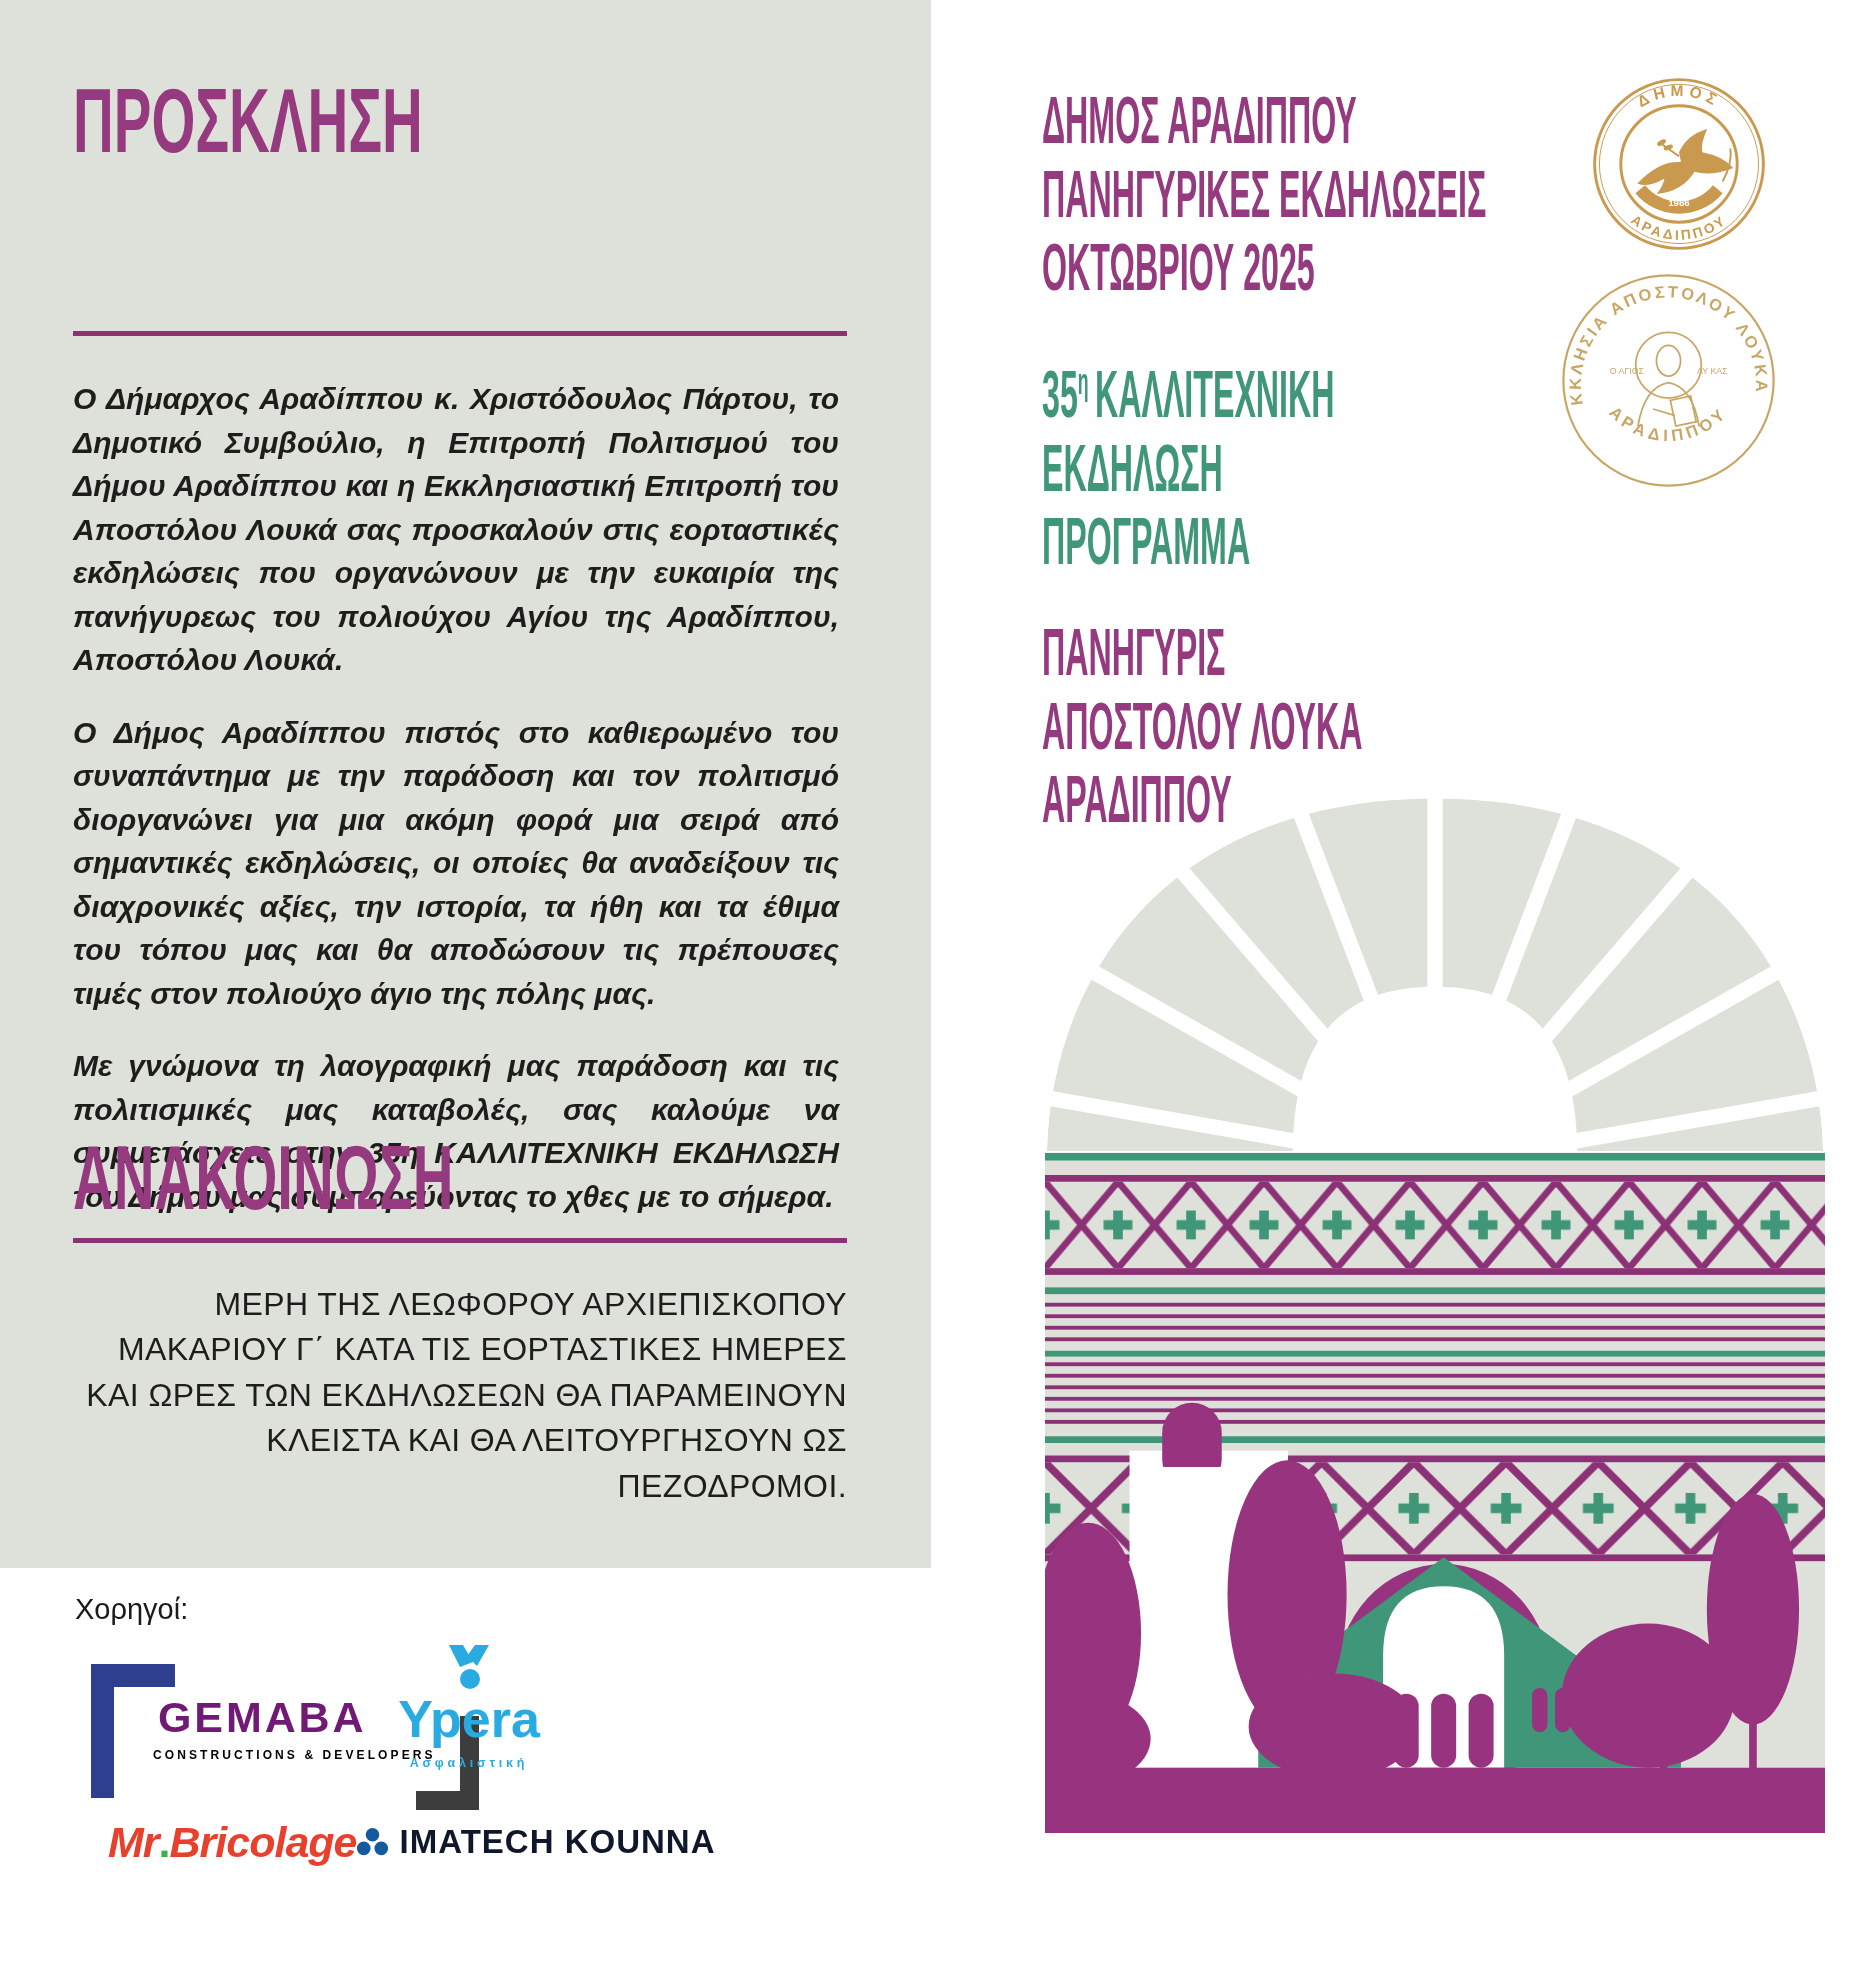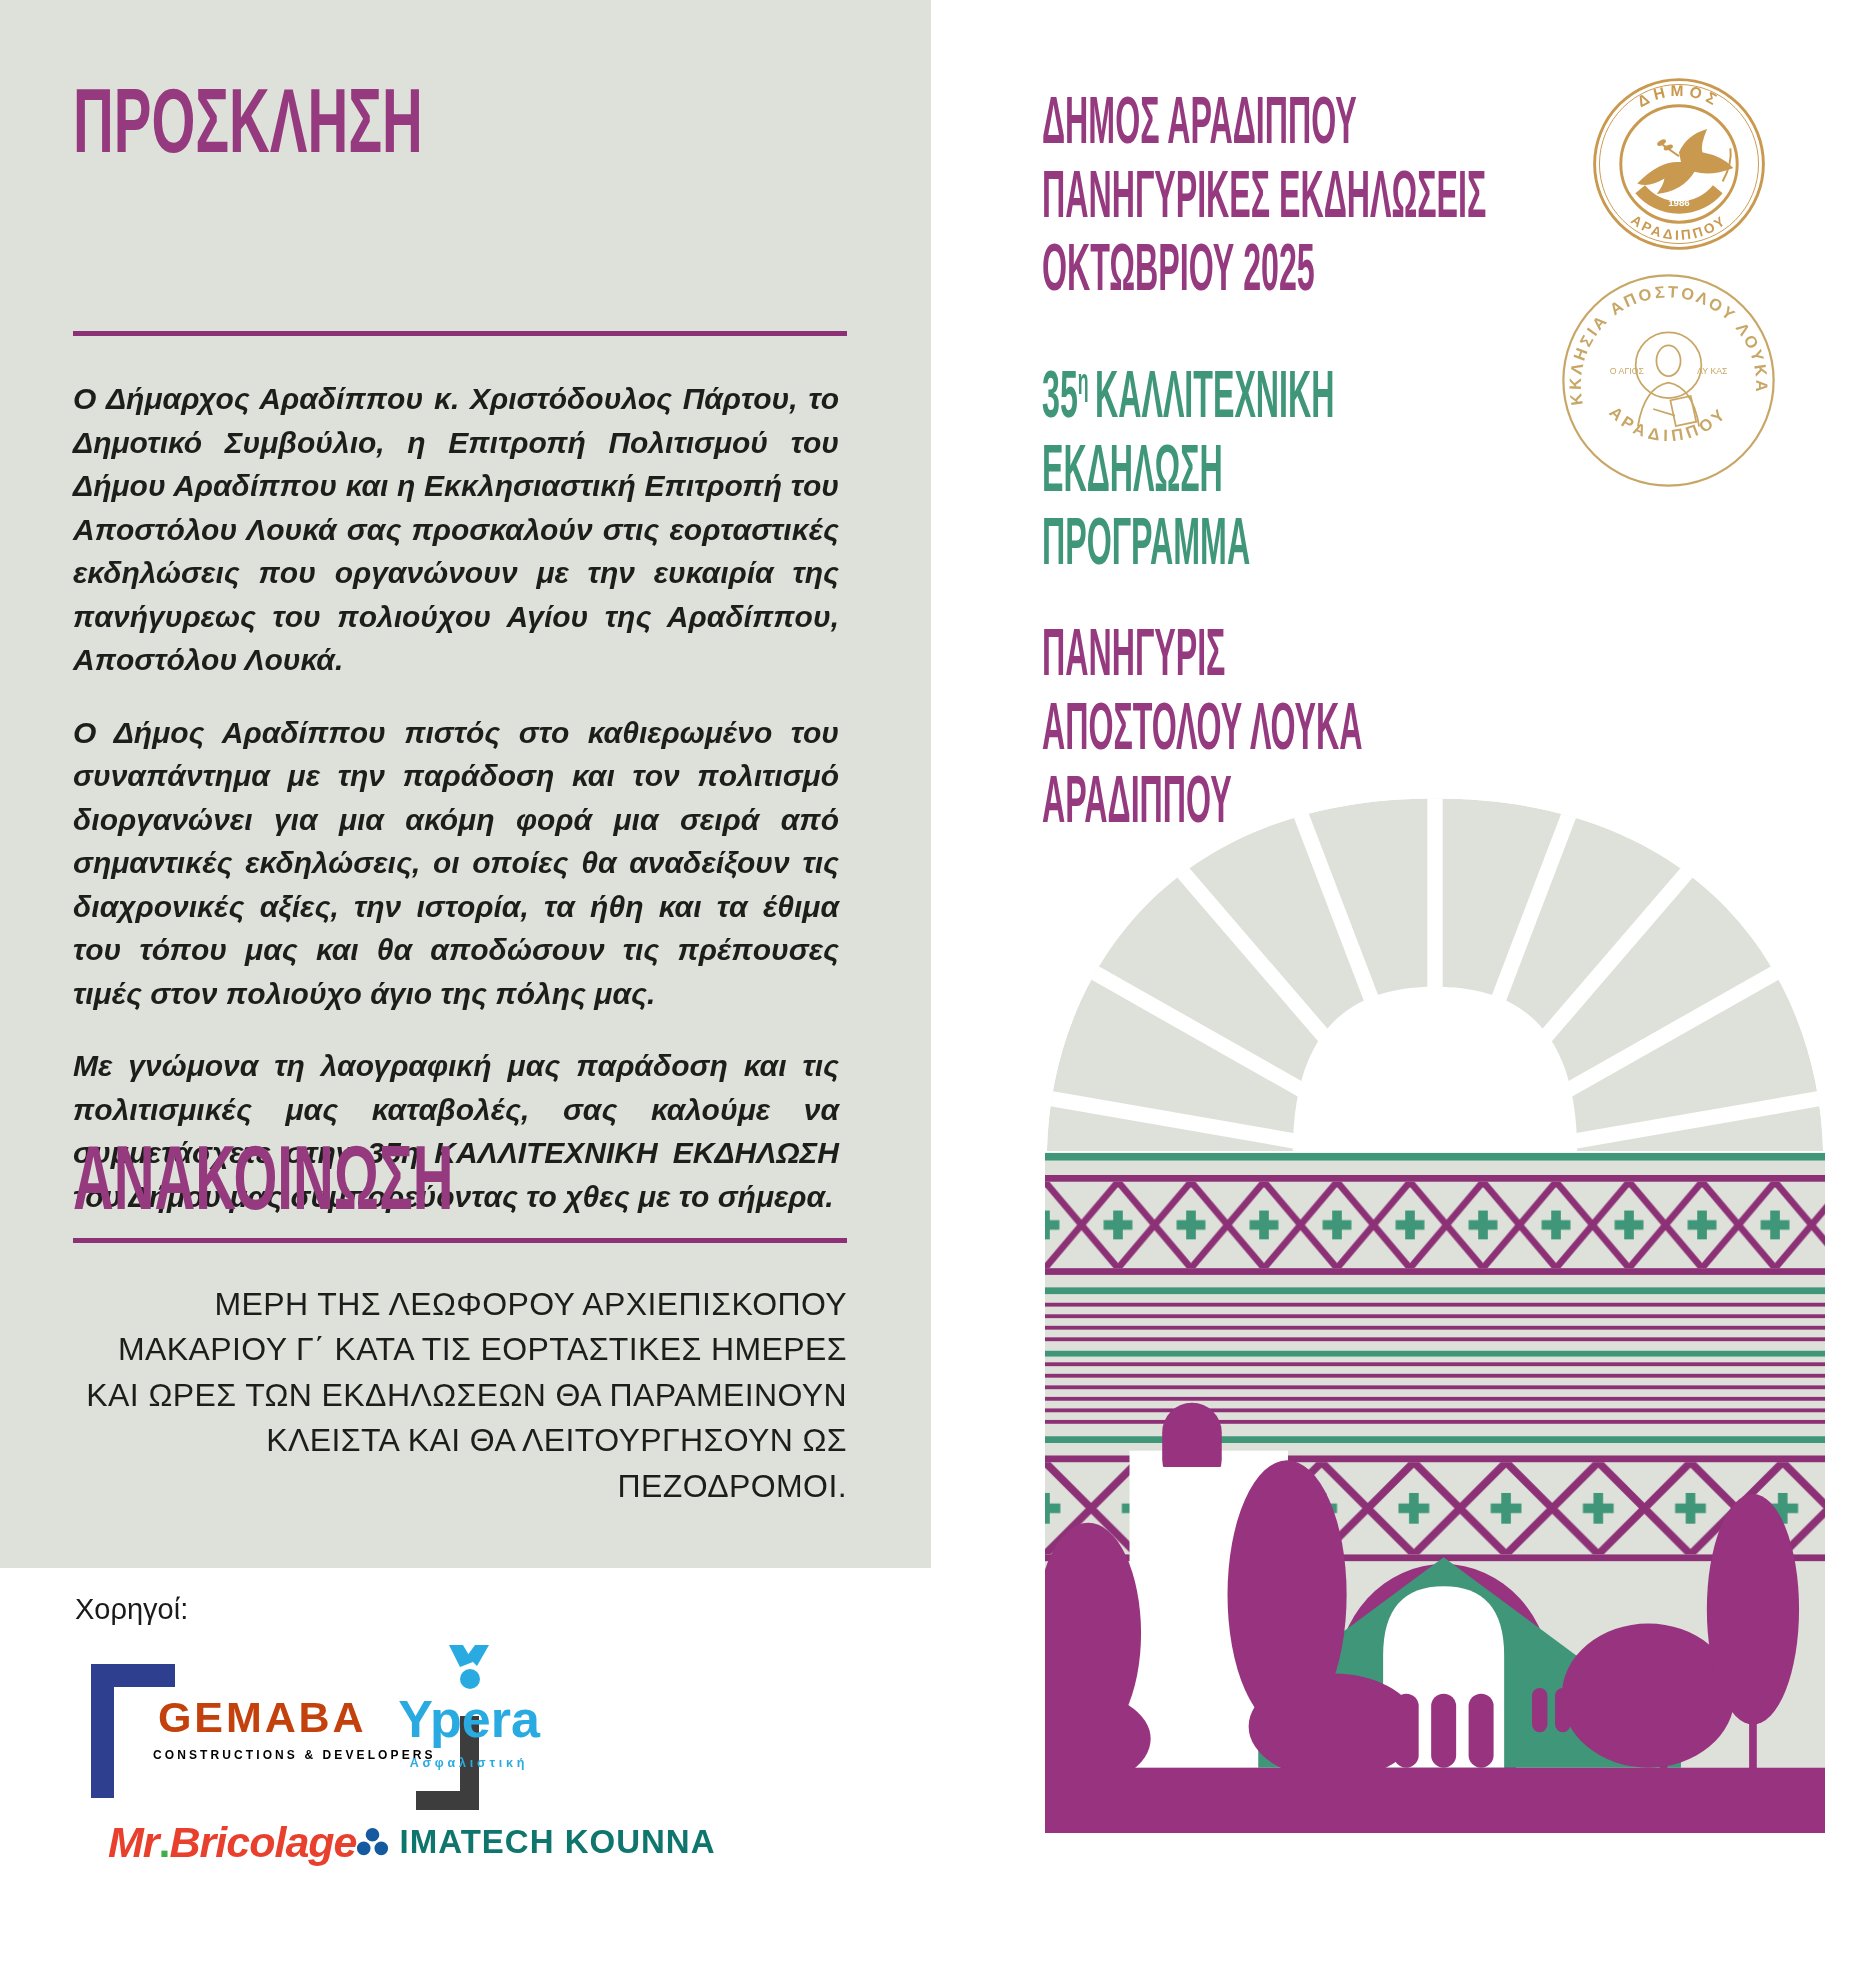--- a/index.html
+++ b/index.html
@@ -12,36 +12,36 @@
   .body-text{position:absolute;left:73px;width:774px;color:#1d1d1b;font-weight:bold;
              font-style:italic;font-size:30px;line-height:1.45;text-align:justify;}
   .body-text p{margin:0 8px 29px 0;}
   .announce{position:absolute;left:73px;width:774px;color:#1d1d1b;font-weight:400;
             font-size:32px;line-height:1.42;letter-spacing:0.4px;text-align:right;}
   .sponsor-label{position:absolute;left:75px;top:1593px;font-size:29px;color:#1a1a1a;}
   
   .gemaba{position:absolute;left:91px;top:1660px;width:442px;height:144px;}
   .g-br-tl{position:absolute;left:0;top:3.8px;width:61px;height:111px;
            border-top:23px solid #2e3f8f;border-left:23px solid #2e3f8f;}
-  .g-name{position:absolute;left:67px;top:33px;font-size:43px;font-weight:bold;color:#c2410c;letter-spacing:2.9px;}
+  .g-name{position:absolute;left:67px;top:33px;font-size:43px;font-weight:bold;color:#701a75;letter-spacing:2.9px;}
   .g-sub{position:absolute;left:62px;top:88px;font-size:12px;letter-spacing:3.1px;color:#000000;font-weight:bold;}
   .g-br-br{position:absolute;left:325px;top:56px;width:44px;height:75px;
            border-bottom:19px solid #3d3d3d;border-right:19px solid #3d3d3d;}
   
   .ypera{position:absolute;left:392px;top:1645px;width:154px;text-align:center;color:#29abe2;}
   .y-icon{display:block;margin:0 auto;}
   .y-name{font-size:52px;font-weight:bold;line-height:1.1;}
   .y-sub{font-size:12.5px;letter-spacing:3.8px;margin-top:7.7px;font-weight:bold;}
   
   .bricolage{position:absolute;left:108px;top:1818px;font-size:43px;font-weight:bold;
              font-style:italic;color:#e8402d;letter-spacing:-1px;}
   .bricolage .dot{color:#3faf49;font-style:normal;}
   
   .imatech{position:absolute;left:354px;top:1823px;display:flex;align-items:center;gap:8.6px;}
-  .i-name{font-size:33px;font-weight:bold;color:#0f766e;letter-spacing:1px;}
+  .i-name{font-size:33px;font-weight:bold;color:#0f172a;letter-spacing:1px;}
   
   .rp-block{position:absolute;left:1042px;font-size:67px;line-height:1.10;font-weight:bold;
             transform:scaleX(0.48);transform-origin:left top;white-space:nowrap;}
   .rp-purple{color:#963a7f;}
   .rp-green{color:#3f9678;}
   .rp-block sup{font-size:55%;vertical-align:super;}
   .rp-block .ml{margin-left:0.20em;}
   .seal{position:absolute;}
   .illustration{position:absolute;left:1045px;top:783px;width:780px;height:1052px;}
 </style>

